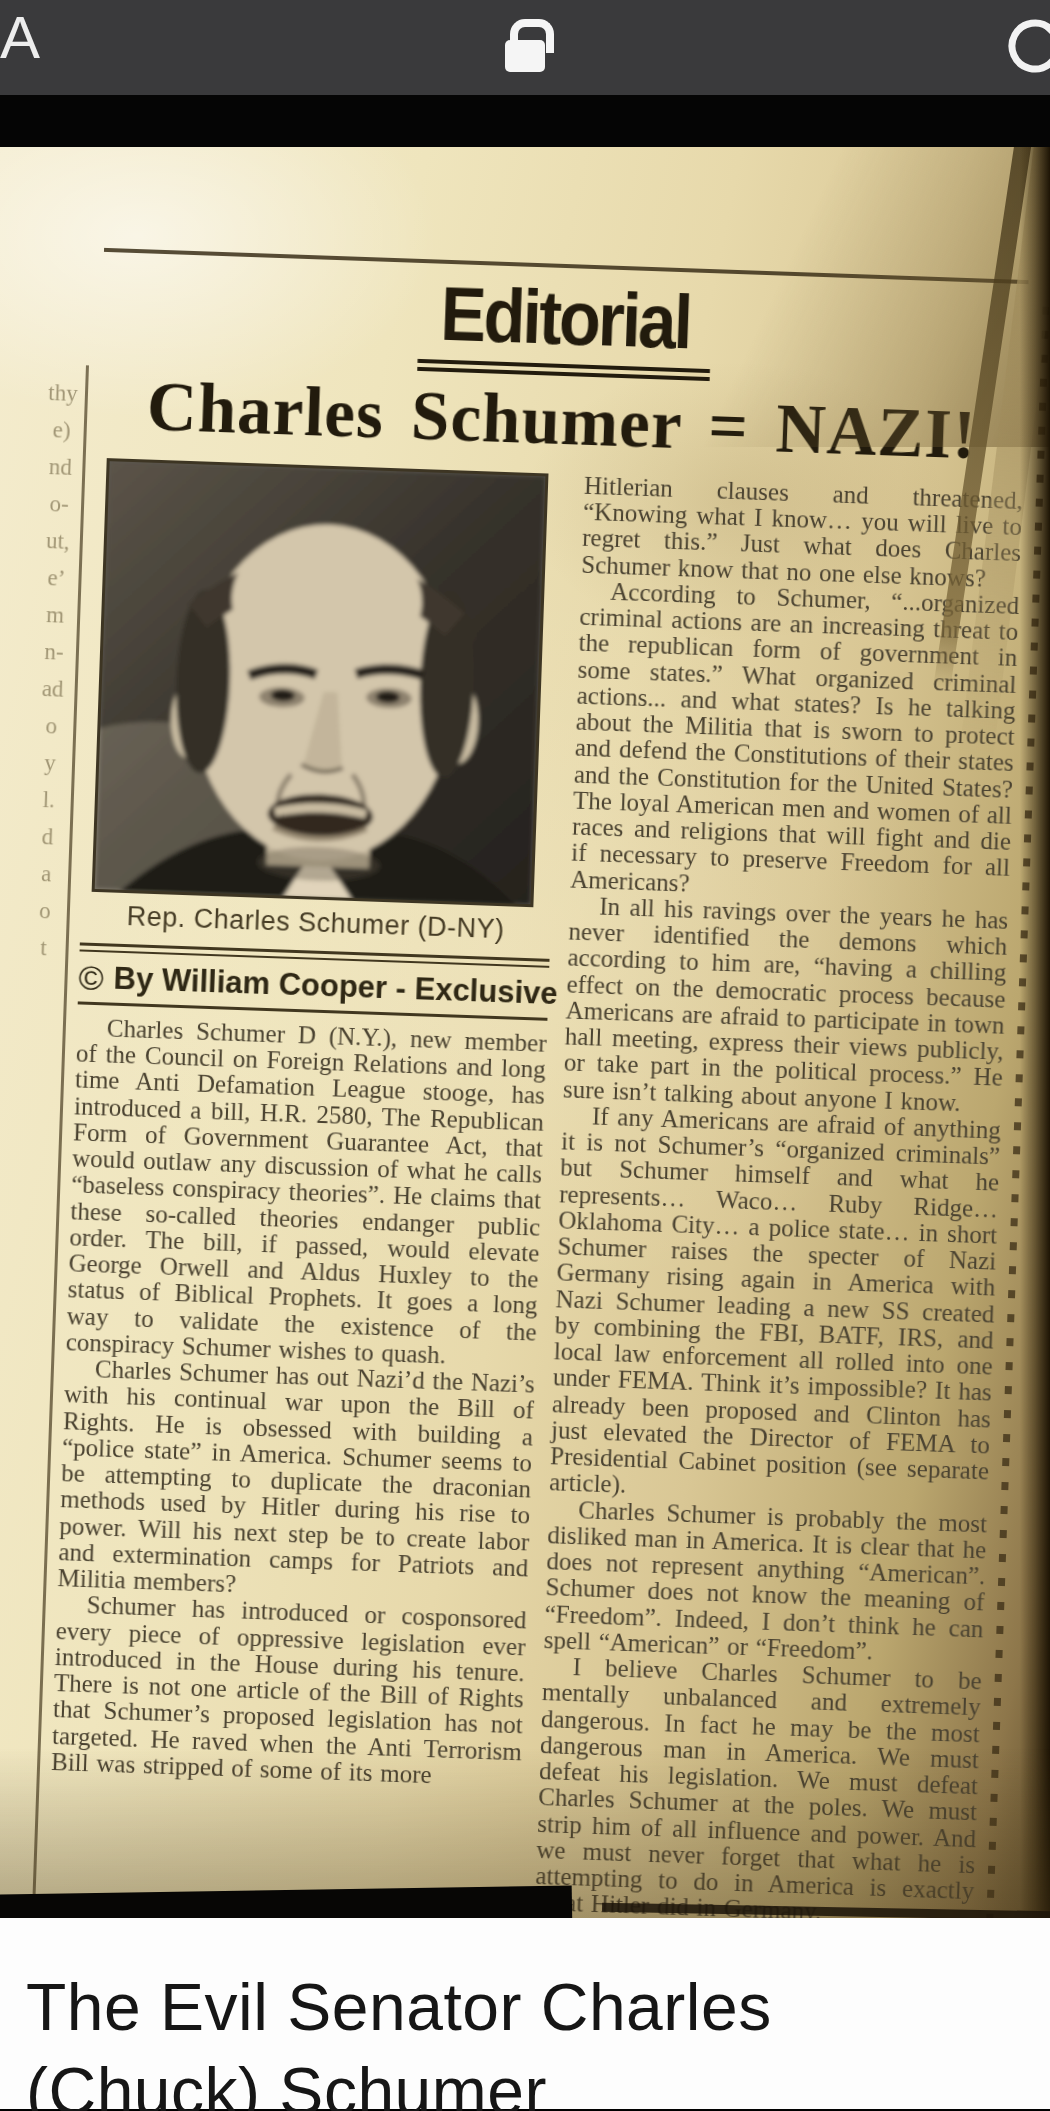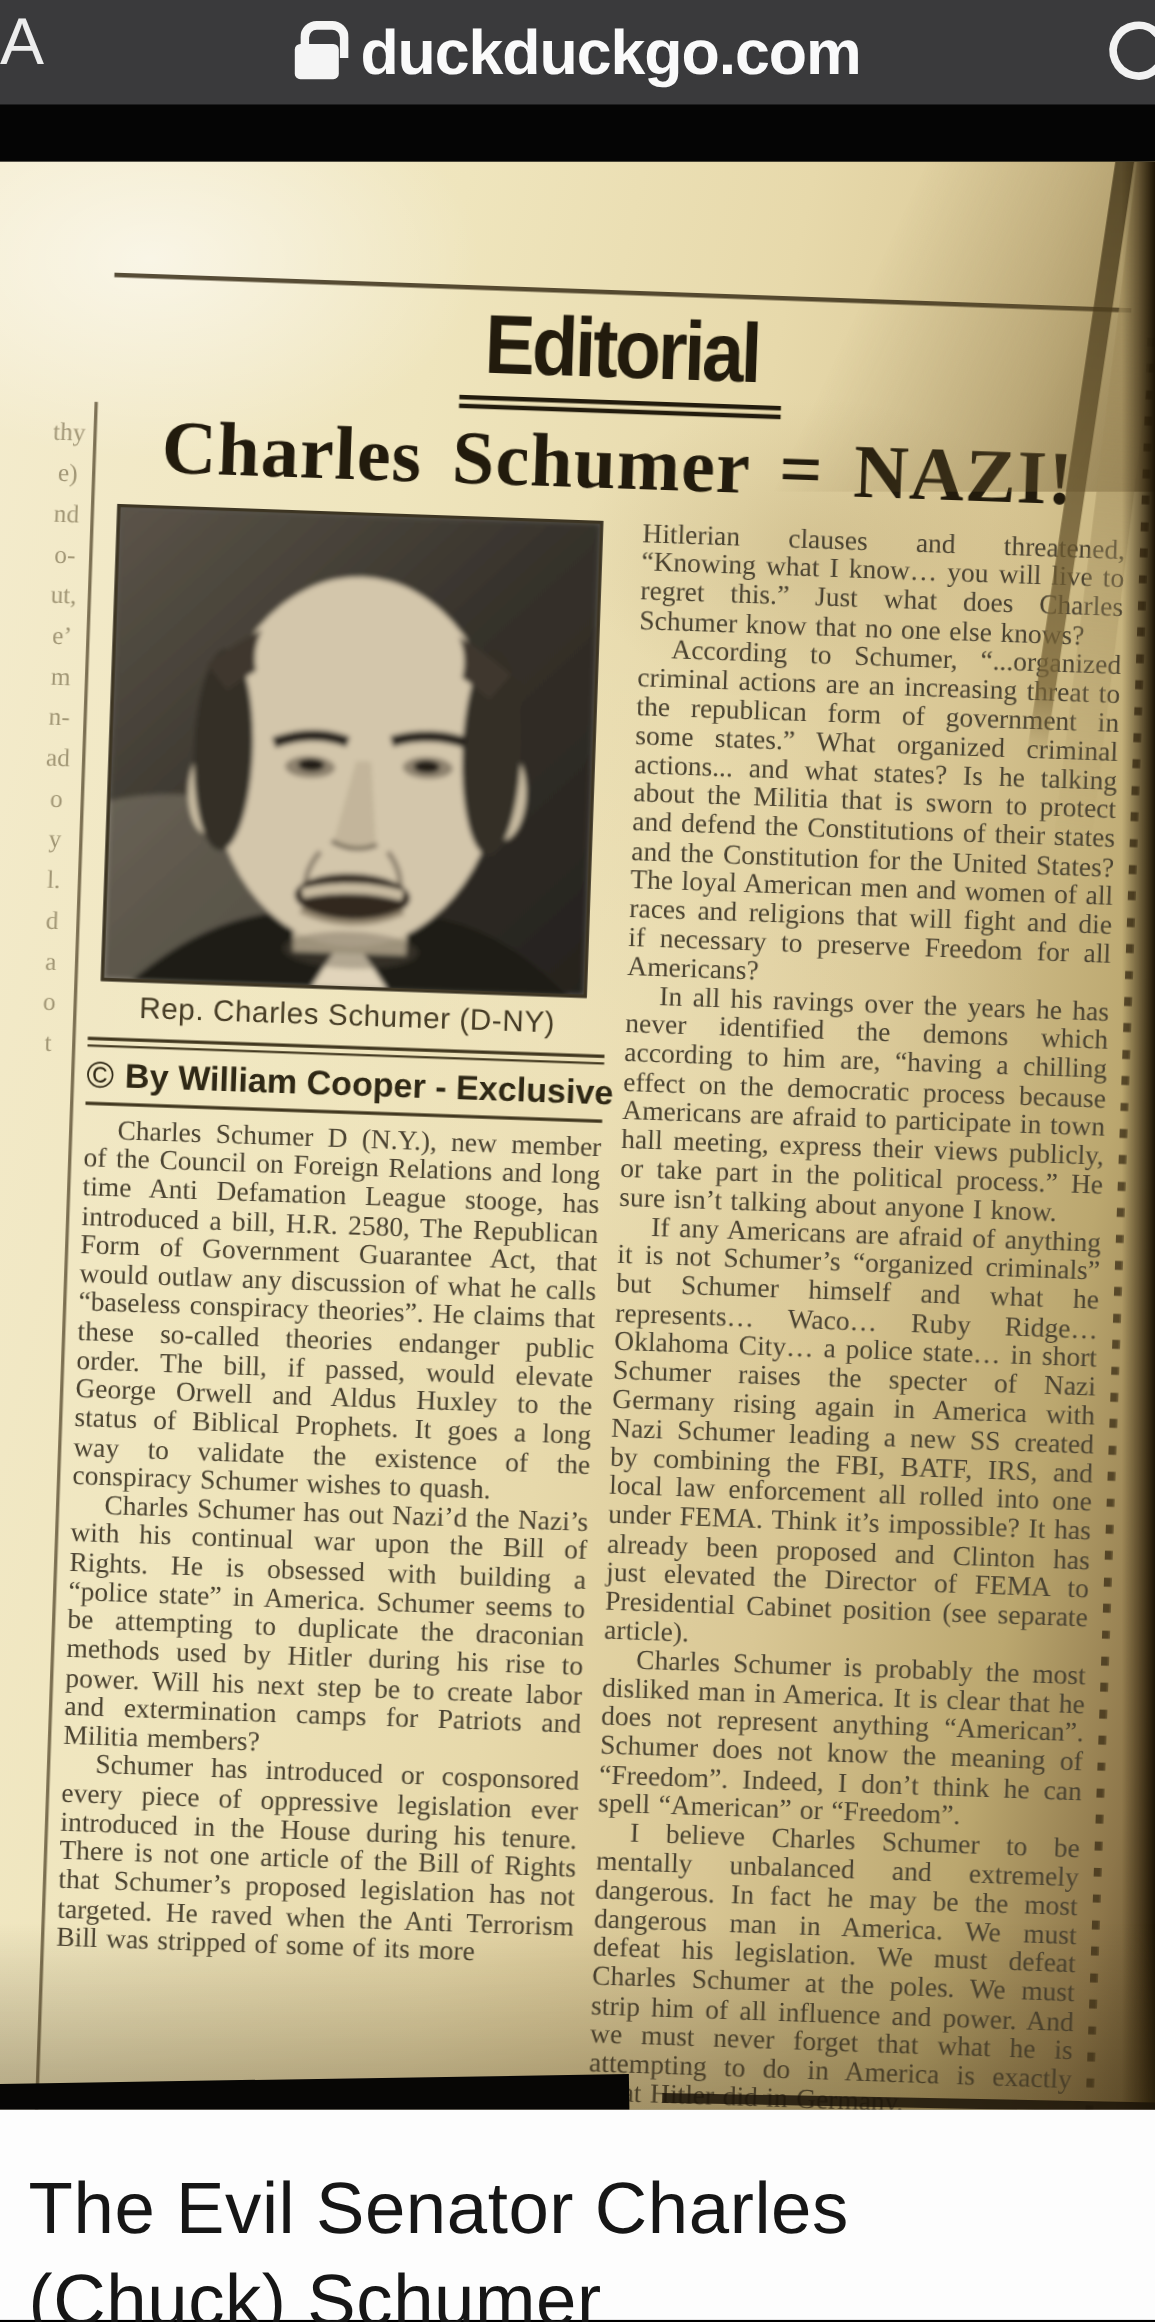--- a/index.html
+++ b/index.html
@@ -67,21 +67,20 @@
   
   .caption-bar { position:absolute; top:1918px; left:0; width:1050px; height:191px; background:#fdfdfd; color:#161616; padding:48px 10px 0 26px; font-size:66px; line-height:1.27; letter-spacing:.5px; }
 </style>
 </head>
 <body>
 
 <header class="browser-bar">
   <div class="reader-btn">A</div>
   <div class="addr-group">
     <span class="lock"></span>
-    <span class="url-text">duckduckgo.com</span>
   </div>
   <div class="refresh-btn">
     <svg viewBox="0 0 72 72">
         <path d="M58 36 a23 23 0 1 1 -7.2-16.7" fill="none" stroke="#f2f2f2" stroke-width="7" stroke-linecap="round"></path>
         <path d="M44 18 L62 14 L58 32 Z" fill="#f2f2f2"></path>
       </svg>
   </div>
 </header>
 
 <div class="black-gap"></div>

